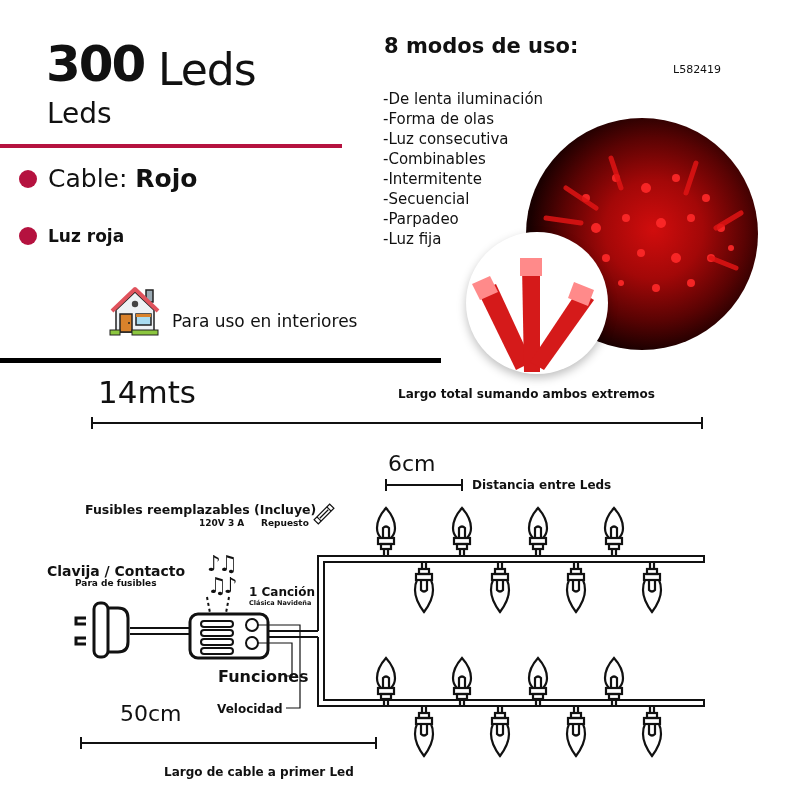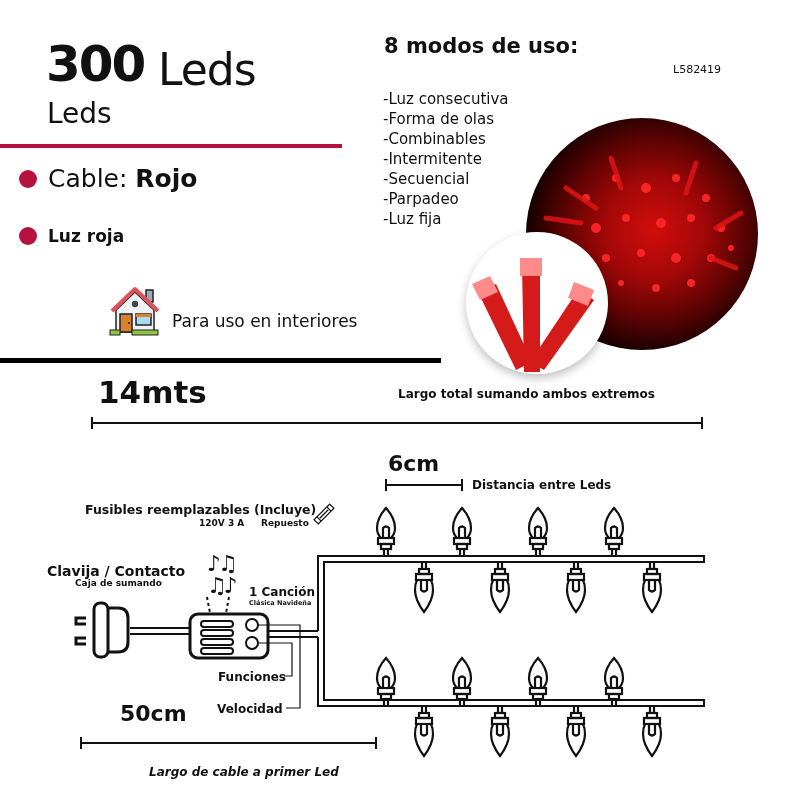--- a/index.html
+++ b/index.html
@@ -18,21 +18,21 @@
   .rule-black { left: 0; top: 358px; width: 441px; height: 5px; background: #000; }
   .modes-title { left: 384px; top: 33px; font-size: 21px; font-weight: bold; line-height: 26px; }
   .sku { left: 673px; top: 63px; font-size: 11px; line-height: 14px; }
   .modes-list { left: 383px; top: 89px; font-size: 15px; line-height: 20px; margin: 0; padding: 0; list-style: none; }
   .photo-big { left: 526px; top: 118px; width: 232px; width: 232px; height: 232px; border-radius: 50%;
     background: radial-gradient(circle at 55% 48%, #d10d0d 0%, #a30808 28%, #5a0303 52%, #1a0000 70%, #000 100%); overflow: hidden; }
   .photo-small { left: 466px; top: 232px; width: 142px; height: 142px; border-radius: 50%; background: #fff;
     box-shadow: 0 4px 10px rgba(0,0,0,0.25); overflow: hidden; }
   .h-line { height: 2px; background: #111; }
   .v-tick { width: 2px; height: 12px; background: #111; }
-  .big-dim { font-size: 31px; font-weight: bold; line-height: 36px; }
+  .big-dim { font-size: 31px; font-weight: normal; line-height: 36px; }
   .label-bold { font-size: 12px; font-weight: bold; line-height: 18px; }
   .label-sm { font-size: 9px; font-weight: bold; line-height: 11px; }
 </style>
 </head>
 <body>
 
 <div class="abs title-num">300</div>
 <div class="abs title-word">Leds</div>
 <div class="abs subtitle">Leds</div>
 <div class="abs rule-red"></div>
@@ -58,22 +58,23 @@
     <rect x="2" y="46" width="10" height="5" fill="#8cc63f" stroke="#222" stroke-width="1"></rect>
     <rect x="24" y="46" width="26" height="5" fill="#8cc63f" stroke="#222" stroke-width="1"></rect>
   </svg>
 </div>
 <div class="abs interiores">Para uso en interiores</div>
 <div class="abs rule-black"></div>
 
 <div class="abs modes-title">8 modos de uso:</div>
 <div class="abs sku">L582419</div>
 <ul class="abs modes-list">
+  <li>-De lenta iluminación</li>
+  <li>-Forma de olas</li>
   <li>-Luz consecutiva</li>
-  <li>-Forma de olas</li>
   <li>-Combinables</li>
   <li>-Intermitente</li>
   <li>-Secuencial</li>
   <li>-Parpadeo</li>
   <li>-Luz fija</li>
 </ul>
 
 <div class="abs photo-big">
   <svg width="232" height="232" viewBox="0 0 232 232">
     <g fill="#ff2a2a" opacity="0.9">
@@ -141,21 +142,21 @@
     <g transform="rotate(-45 12 12)" fill="none" stroke="#111" stroke-width="1.2">
       <rect x="1" y="9" width="22" height="6"></rect>
         <line x1="5" y1="9" x2="5" y2="15"></line>
         <line x1="19" y1="9" x2="19" y2="15"></line>
       <line x1="6" y1="12" x2="18" y2="12"></line>
     </g>
   </svg>
 </div>
 
 <div class="abs label-bold" style="left:47px; top:562px; font-size:14px;">Clavija / Contacto</div>
-<div class="abs label-sm" style="left:75px; top:578px;">Caja de sumando</div>
+<div class="abs label-sm" style="left:75px; top:578px;">Para de fusibles</div>
 
 <div class="abs" style="left:207px; top:553px; font-size:22px; line-height:22px; letter-spacing:-3px;">♪♫<br>♫♪</div>
 <div class="abs label-bold" style="left:249px; top:585px; font-size:12px; line-height:14px;">1 Canción</div>
 <div class="abs" style="left:249px; top:599px; font-size:6.5px; font-weight:bold; line-height:8px;">Clásica Navideña</div>
 
 <svg class="abs" style="left:0; top:0;" width="800" height="800" viewBox="0 0 800 800">
   <g fill="none" stroke="#111" stroke-width="2">
 
     <line x1="207" y1="597" x2="210" y2="613" stroke-dasharray="3,3"></line>
     <line x1="229" y1="597" x2="226" y2="613" stroke-dasharray="3,3"></line>
@@ -212,20 +213,20 @@
       <use href="#bulbUp" x="76" y="150"></use>
       <use href="#bulbUp" x="152" y="150"></use>
       <use href="#bulbUp" x="228" y="150"></use>
     <use href="#bulbDown" y="144"></use>
       <use href="#bulbDown" x="76" y="144"></use>
       <use href="#bulbDown" x="152" y="144"></use>
       <use href="#bulbDown" x="228" y="144"></use>
   </g>
 </svg>
 
-<div class="abs label-bold" style="left:218px; top:668px; font-size:12px;">Funciones</div>
+<div class="abs label-bold" style="left:218px; top:668px; font-size:16px;">Funciones</div>
 <div class="abs label-bold" style="left:217px; top:700px; font-size:12px;">Velocidad</div>
 
 <div class="abs big-dim" style="left:120px; top:700px; font-size:22px; line-height:28px;">50cm</div>
 <div class="abs h-line" style="left:81px; top:742px; width:295px;"></div>
 <div class="abs v-tick" style="left:80px; top:737px;"></div>
 <div class="abs v-tick" style="left:375px; top:737px;"></div>
-<div class="abs label-bold" style="left:149px; top:763px;font-style:italic;">Largo de cable a primer Led</div>
+<div class="abs label-bold" style="left:164px; top:763px;">Largo de cable a primer Led</div>
 
 </body></html>

